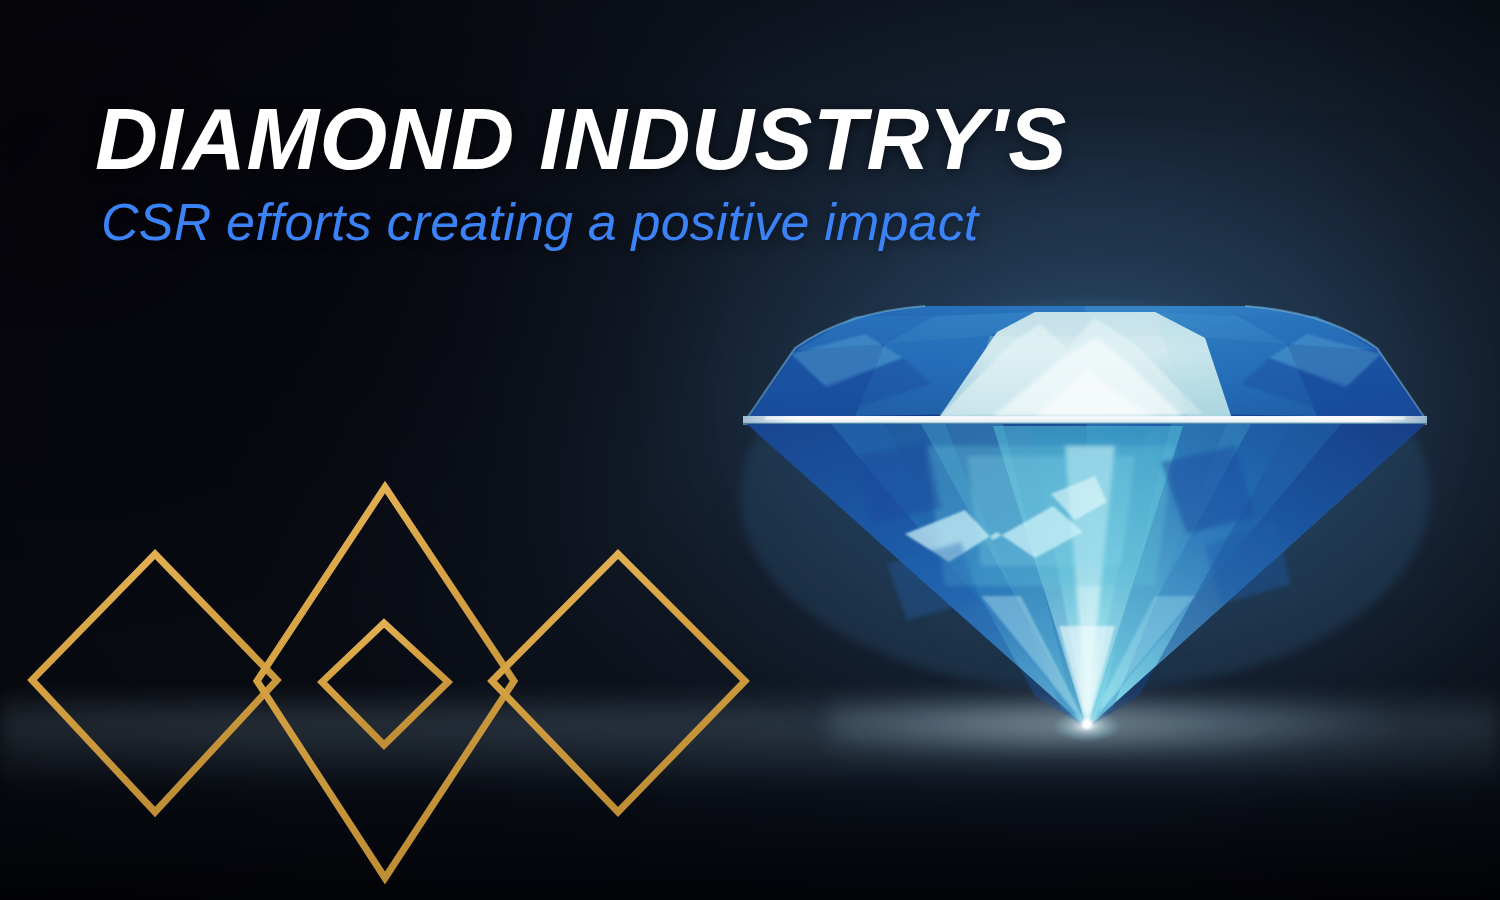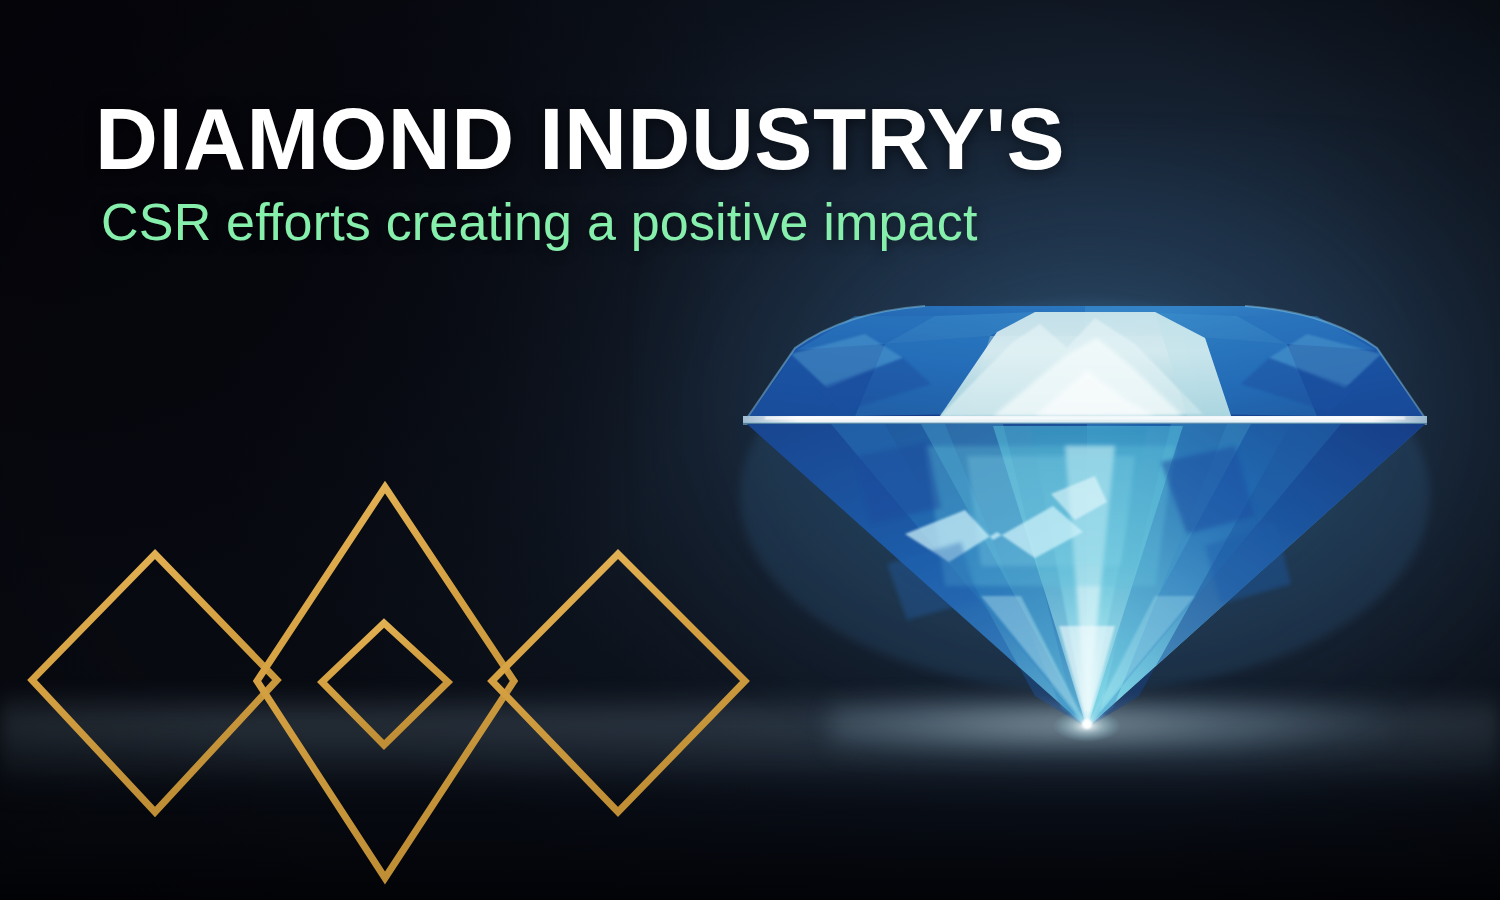--- a/index.html
+++ b/index.html
@@ -8,20 +8,21 @@
     background: #000;
   }
 
   #banner {
     position: relative;
     width: 1500px;
     height: 900px;
     overflow: hidden;
     font-family: "Liberation Sans", sans-serif;
     background: #080810;
+    font-style: italic;
   }
 
   
   .bg-base {
     position: absolute;
     inset: 0;
     background:
       radial-gradient(ellipse 900px 620px at 74% 42%,
          #20384f 0%, #1a2b3e 26%, #131d2b 50%, #0c121c 72%, #080b12 100%);
   }
@@ -95,21 +96,21 @@
     transform-origin: left center;
     white-space: nowrap;
     text-shadow: 0 2px 14px rgba(0,0,0,0.55);
     margin: 0;
   }
   .subhead {
     margin: 14px 0 0 6px;
     font-size: 52px;
     line-height: 1.04;
     font-weight: 400;
-    color: #86efac;
+    color: #3b82f6;
     letter-spacing: 0.2px;
     white-space: nowrap;
     text-shadow: 0 2px 12px rgba(0,0,0,0.5);
   }
 
   
   .rhombus-group {
     position: absolute;
     left: 0; top: 440px;
     width: 800px; height: 460px;

